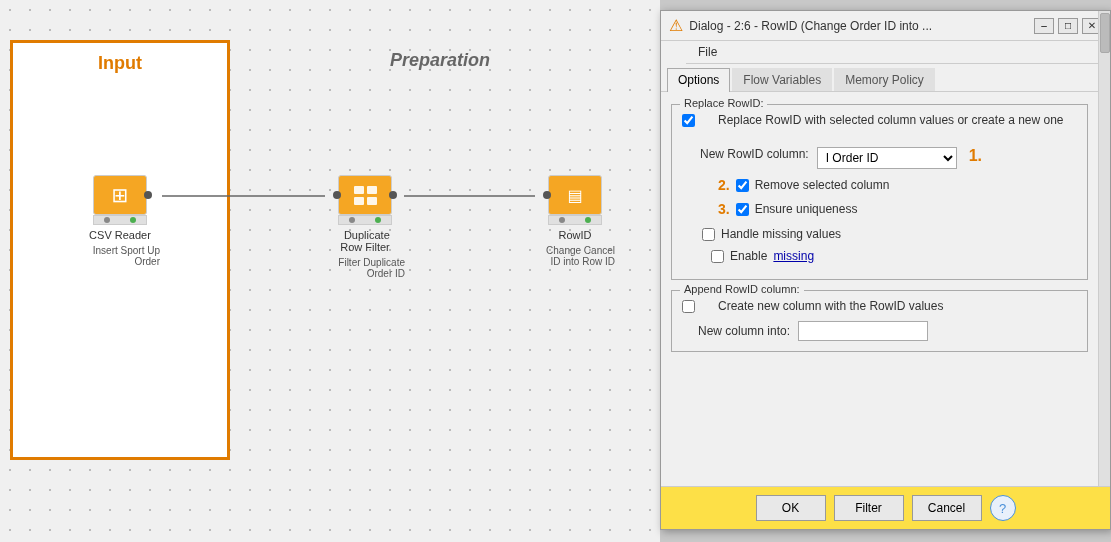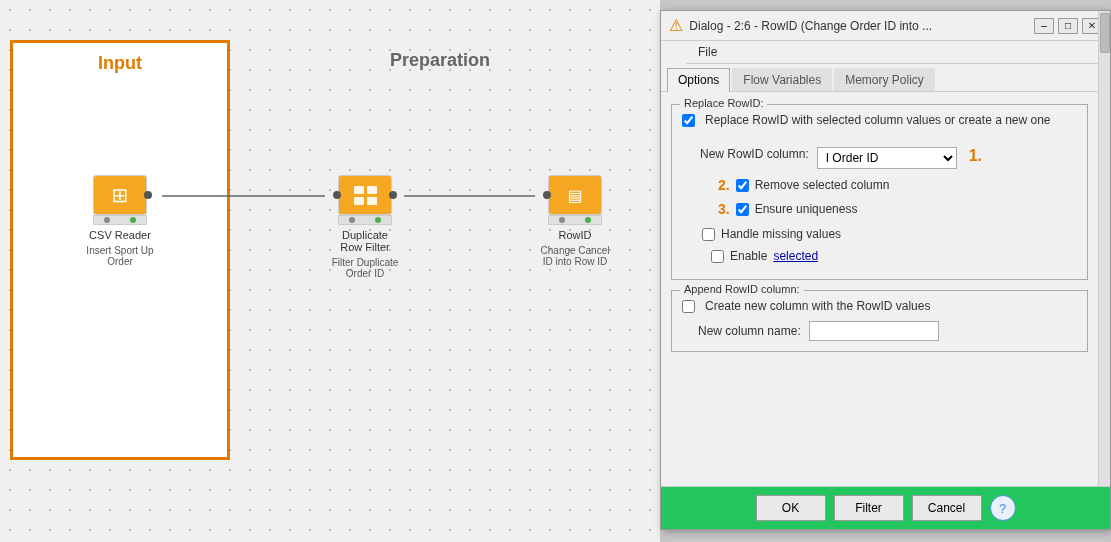--- a/index.html
+++ b/index.html
@@ -19,41 +19,41 @@
       border: 3px solid #e07b00; background: white;
     }
     .input-label {
       text-align: center; font-size: 18px; font-weight: bold; color: #e07b00;
       padding: 10px 0;
     }
 
     
     .prep-label {
       position: absolute; left: 240px; top: 50px; width: 400px;
-      text-align: center; font-size: 18px; font-weight: bold; color: #666;
+      text-align: center; font-size: 18px; font-weight: bold; color: #666; font-style: italic;
     }
 
     
     .node {
       position: absolute; display: flex; flex-direction: column; align-items: center; width: 80px;
     }
     .node-box {
       width: 54px; height: 40px; background: #f5a623; border: 1px solid #ccc;
       display: flex; align-items: center; justify-content: center; font-size: 18px;
       border-radius: 3px; color: white;
     }
     .node-ports {
       width: 54px; height: 10px; background: #e0e0e0; border: 1px solid #ccc;
       display: flex; align-items: center; justify-content: space-around;
     }
     .node-port-dot {
       width: 6px; height: 6px; border-radius: 50%; background: #888;
     }
     .node-port-dot.green { background: #4caf50; }
-    .node-label { font-size: 11px; text-align: center; margin-top: 4px; color: #333; max-width: 80px; }
+    .node-label { font-size: 11px; text-align: right; margin-top: 4px; color: #333; max-width: 80px; }
 
     
     .csv-node { left: 80px; top: 160px; }
     .dup-node { left: 320px; top: 160px; }
     .rowid-node { left: 530px; top: 160px; }
 
     
     .connectors { position: absolute; left: 0; top: 0; width: 660px; height: 542px; pointer-events: none; }
 
     
@@ -95,39 +95,39 @@
     .group-box {
       border: 1px solid #aaa; padding: 8px 10px 10px; margin-bottom: 10px;
       position: relative;
     }
     .group-title {
       position: absolute; top: -8px; left: 8px; background: #f0f0f0;
       padding: 0 4px; font-size: 11px; color: #333;
     }
 
     
-    .check-row { display: flex; align-items: center; gap: 10px; margin-bottom: 8px; }
+    .check-row { display: flex; align-items: center; gap: 23px; margin-bottom: 8px; }
     .check-row input[type=checkbox] { width: 13px; height: 13px; }
     .check-label { font-size: 12px; color: #333; }
     .dropdown-label { font-size: 12px; color: #333; white-space: nowrap; }
     .dropdown-select {
       border: 1px solid #aaa; background: white; padding: 2px 4px;
       font-size: 12px; width: 140px; height: 22px;
     }
     .step-num { color: #e07b00; font-size: 16px; font-weight: bold; margin-left: 4px; }
 
     
     .plain-row { display: flex; align-items: center; gap: 6px; margin-left: 16px; margin-bottom: 6px; }
     .name-row { display: flex; align-items: center; gap: 8px; margin-left: 16px; }
     .name-input { border: 1px solid #aaa; width: 130px; height: 20px; padding: 1px 4px; font-size: 12px; }
 
     
     .dialog-footer {
       position: absolute; bottom: 0; left: 0; right: 0;
-      padding: 8px 10px; border-top: 1px solid #ccc; background: #22c55e;
+      padding: 8px 10px; border-top: 1px solid #ccc; background: #fde047;
       display: flex; align-items: center; justify-content: center; gap: 8px;
     }
     .footer-btn {
       min-width: 70px; height: 26px; border: 1px solid #999; background: #e8e8e8;
       font-size: 12px; cursor: pointer; padding: 0 12px;
     }
     .help-btn {
       width: 26px; height: 26px; border: 1px solid #4a90d9; background: #e8f0fb;
       border-radius: 50%; font-size: 13px; cursor: pointer; color: #4a90d9;
       display: flex; align-items: center; justify-content: center;
@@ -282,34 +282,34 @@
       </div>
 
       <div class="plain-row" style="margin-left:20px; margin-bottom:8px;">
         <input type="checkbox" style="">
         <span class="check-label">Handle missing values</span>
       </div>
 
       <div class="plain-row" style="margin-left:20px;padding-left:9px;">
         <input type="checkbox" style="">
         <span class="check-label">Enable </span>
-          <span class="check-label" style="color: rgb(0, 0, 170); text-decoration: underline;">selected</span>
+          <span class="check-label" style="color: rgb(0, 0, 170); text-decoration: underline;">missing</span>
       </div>
     </div>
 
     <div class="group-box">
       <span class="group-title">Append RowID column:</span>
 
       <div class="check-row">
         <input type="checkbox" style="">
         <span class="check-label">Create new column with the RowID values</span>
       </div>
 
       <div class="name-row">
-        <span class="check-label">New column name:</span>
+        <span class="check-label">New column into:</span>
         <input type="text" class="name-input" value="" style="">
       </div>
     </div>
   </div>
 
   <div class="scrollbar">
     <div class="scrollbar-thumb"></div>
   </div>
 
   <div class="dialog-footer">

